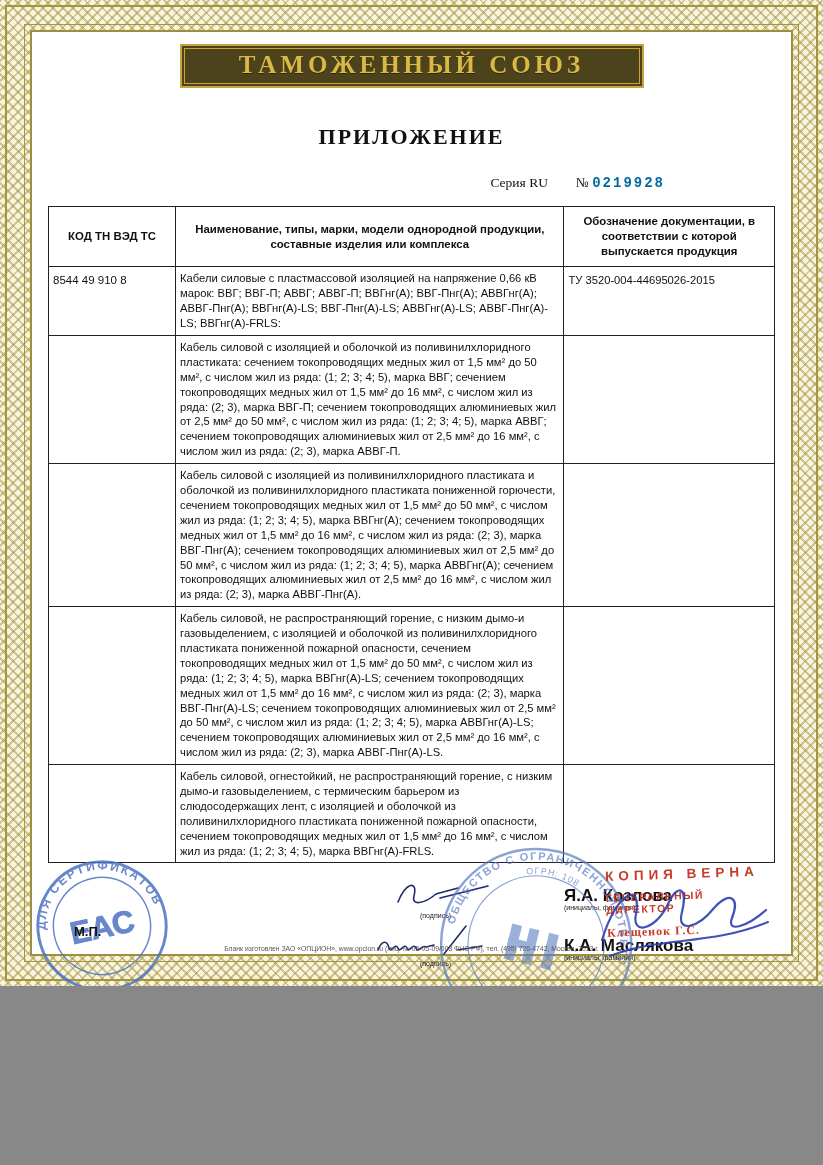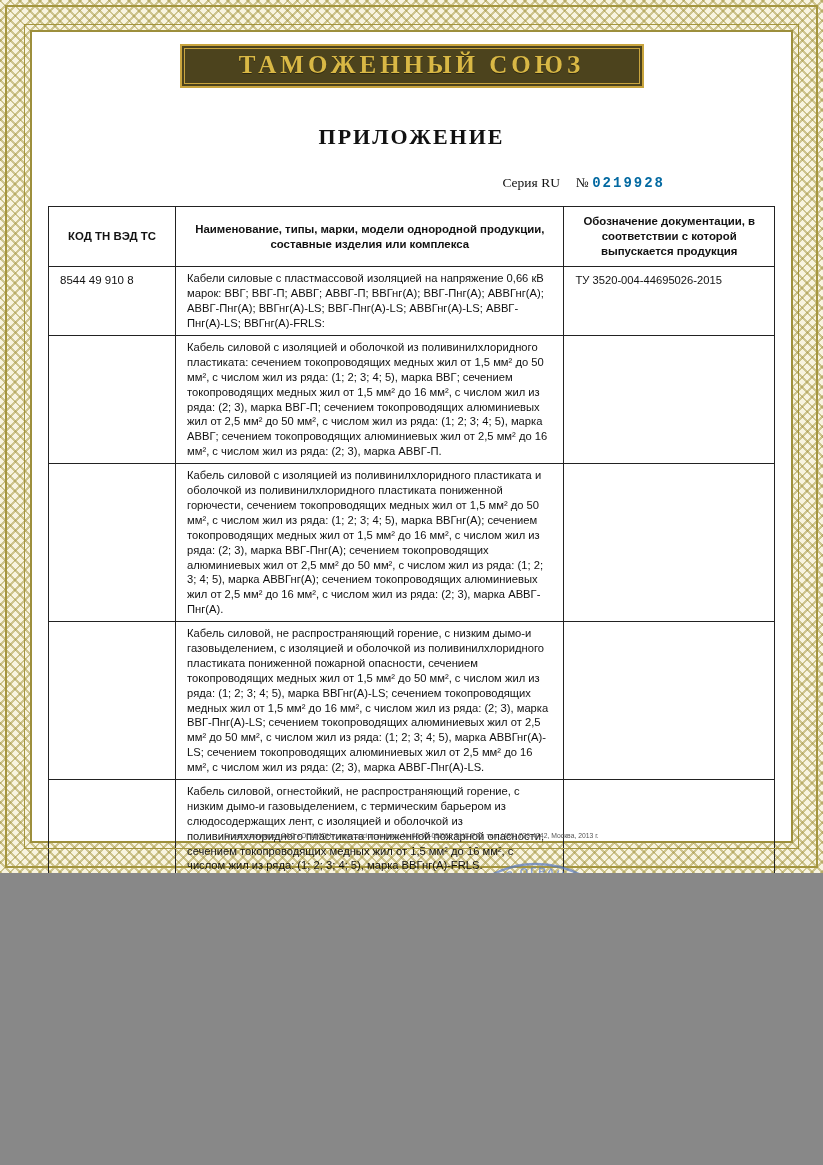--- a/index.html
+++ b/index.html
@@ -1,17 +1,17 @@
 <!DOCTYPE html>
 <html><head>
 <meta charset="utf-8">
 <style>
   html,body{margin:0;padding:0;background:#888;}
   .page{
-    width:823px;height:873px;box-sizing:border-box;overflow:hidden;position:relative;
+    width:823px;height:986px;box-sizing:border-box;overflow:hidden;position:relative;
     margin:0 auto;
     background-color:#f8f4e0;
     background-image:
       repeating-linear-gradient(45deg, rgba(164,149,63,.5) 0 2px, rgba(0,0,0,0) 2px 7px),
       repeating-linear-gradient(135deg, rgba(164,149,63,.5) 0 2px, rgba(0,0,0,0) 2px 7px);
     padding:30px;
     font-family:"Liberation Sans",sans-serif;color:#111;
   }
   .page::before{content:"";position:absolute;inset:5px;border:2px solid #a4953f;pointer-events:none;}
   .page::after{content:"";position:absolute;inset:24px;border:1px solid #a4953f;pointer-events:none;}
@@ -21,25 +21,25 @@
     box-shadow:inset 0 0 0 2px #4c431d, inset 0 0 0 3px #c9a53e;padding:5px 10px 7px;text-align:center;}
   .banner-text{font-family:"Liberation Serif",serif;font-weight:bold;font-size:25px;letter-spacing:4px;
     color:#d9b845;text-shadow:0 1px 0 #2e2810;}
   .doc-title{margin-top:36px;text-align:center;font-family:"Liberation Serif",serif;font-size:22px;
     font-weight:bold;letter-spacing:2px;}
   .cert-line{display:flex;align-items:flex-end;margin:16px 34px 0 118px;
     font-family:"Liberation Serif",serif;font-size:14px;font-weight:bold;}
   .cert-value{flex:1;border-bottom:1px solid #333;margin-left:10px;padding:0 0 1px 14px;
     font-weight:normal;font-size:13.5px;white-space:nowrap;}
   .series-line{margin:9px 110px 0 0;font-family:"Liberation Serif",serif;font-size:13.5px;
-    display:flex;justify-content:flex-end;gap:16px;align-items:baseline;}
+    display:flex;justify-content:flex-end;gap:28px;align-items:baseline;}
   .red-num{color:#0369a1;font-family:"Liberation Mono",monospace;font-weight:bold;
     letter-spacing:2px;font-size:14px;}
   table{width:100%;border-collapse:collapse;margin-top:15px;font-size:11.2px;line-height:1.33;}
-  th,td{border:1px solid #222;vertical-align:top;padding:4px 11px;text-align:left;}
+  th,td{border:1px solid #222;vertical-align:top;padding:4px 4px;text-align:left;}
   th{font-weight:bold;text-align:center;font-size:11.4px;padding:7px 8px;vertical-align:middle;}
   td.code{font-size:11.5px;padding-top:6px;}
   td.doc{padding-top:6px;}
   .footer{position:relative;height:126px;margin-top:3px;}
   .mp{position:absolute;left:26px;top:58px;font-size:13px;font-weight:bold;}
   .role{position:absolute;left:132px;width:212px;font-size:11.5px;font-weight:bold;line-height:1.3;}
   .role1{top:32px;}
   .role2{top:78px;}
   .sig-caption{position:absolute;font-size:7px;color:#222;}
   .name{position:absolute;left:516px;font-size:17px;font-weight:bold;white-space:nowrap;}

